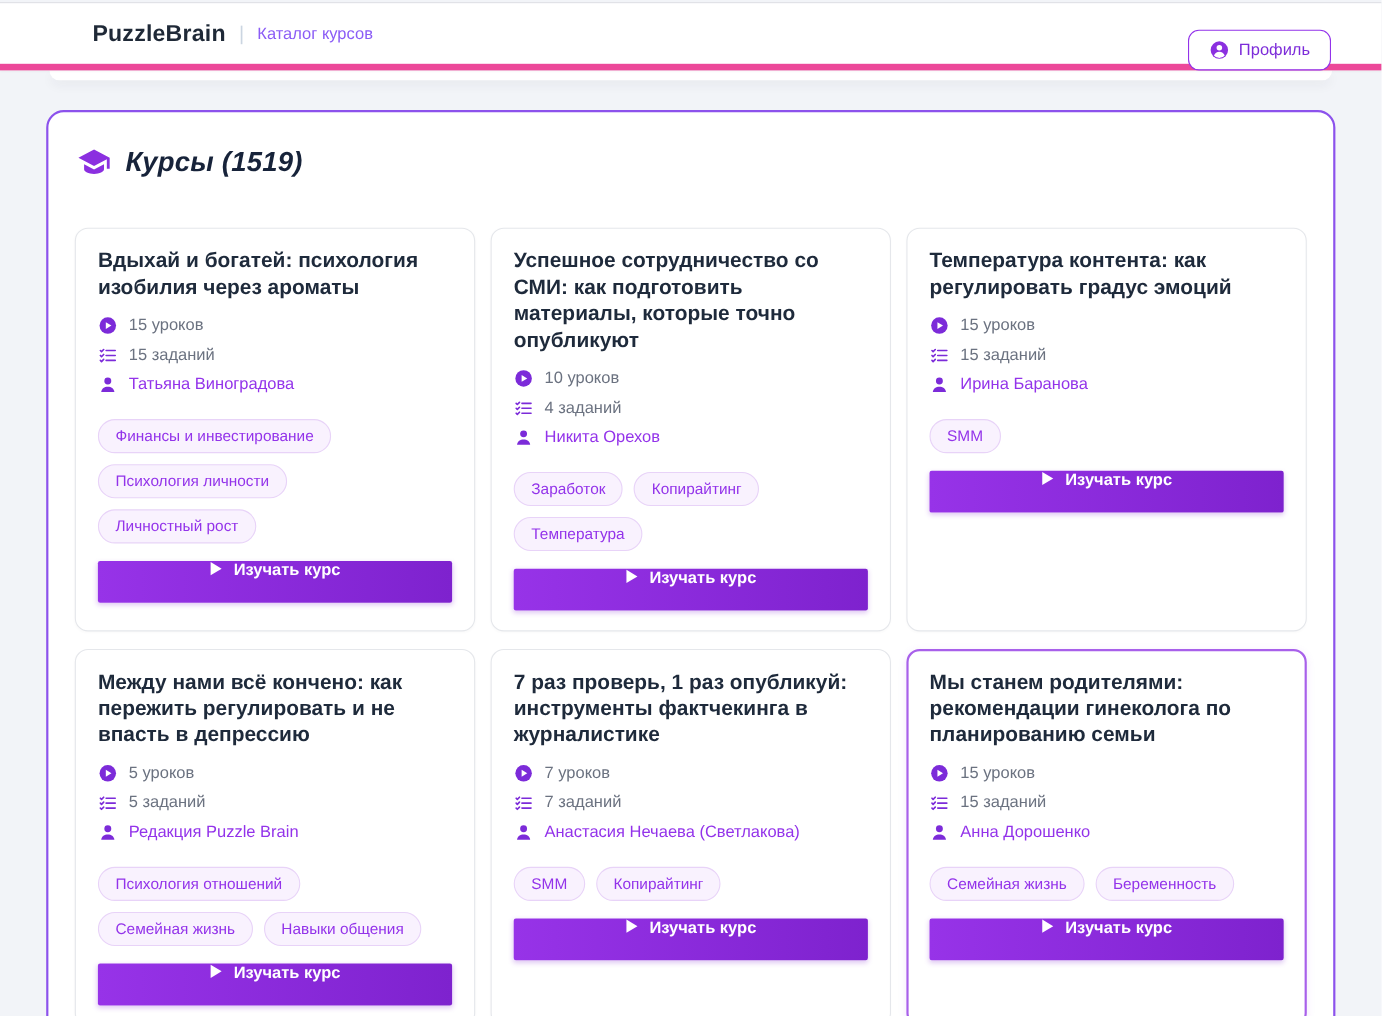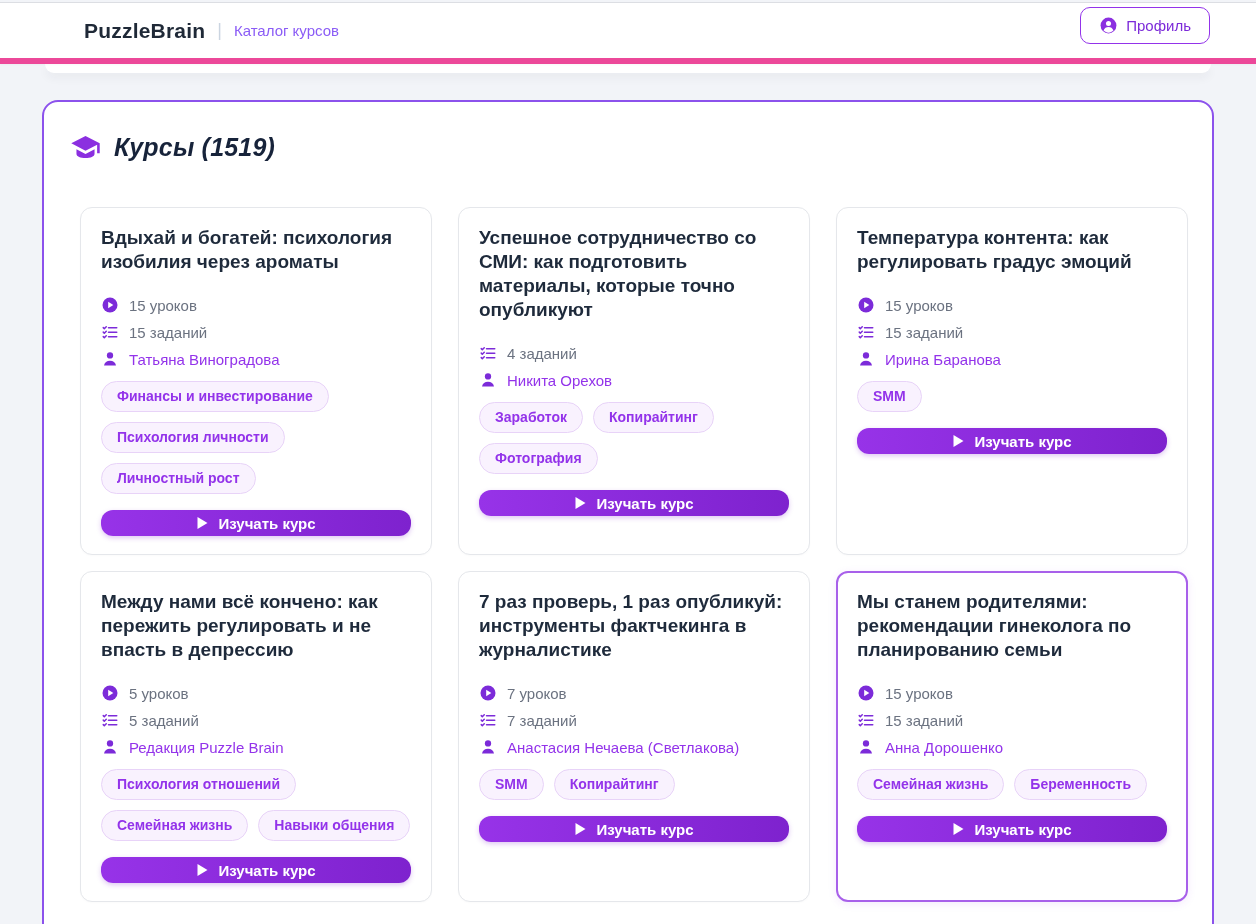--- a/index.html
+++ b/index.html
@@ -19,21 +19,21 @@
     background:#ffffff; border-bottom:6px solid #ec4899;
     display:flex; align-items:center;
     box-shadow:0 1px 2px rgba(15,23,42,.03);
     z-index:5;
   }
   .brand-wrap { display:flex; align-items:center; margin-left:84px; gap:12px; }
   .brand { font-size:21px; font-weight:bold; color:#1f2937; letter-spacing:.2px; }
   .brand-sep { color:#cbd5e1; font-size:18px; font-weight:300; }
   .brand-sub { color:#8b5cf6; font-size:15px; }
   .profile-btn {
-    position:absolute; right:46px; top:4px;
+    position:absolute; right:46px; top:24px;
     height:37px; padding:0 18px;
     display:flex; align-items:center; gap:8px;
     background:#fff; border:1.5px solid #9333ea; border-radius:10px;
     color:#7c2bd9; font-size:15px; font-weight:500;
     font-family:inherit; cursor:pointer;
   }
   .profile-btn svg { display:block; }
 
   
   .scroll-strip {
@@ -55,50 +55,49 @@
   
   .grid {
     display:grid; grid-template-columns:repeat(3,1fr);
     gap:16px 14px; align-items:stretch;
   }
   .card {
     background:#fff; border:1px solid #e5e7eb; border-radius:12px;
     padding:18px 20px; display:flex; flex-direction:column; align-items:stretch;
     box-shadow:0 1px 2px rgba(15,23,42,.02);
     cursor:pointer;
-    margin-left:12px;
   }
   .card.highlighted { border:2px solid #a860ea; padding:17px 19px; box-shadow:0 2px 8px rgba(147,51,234,.10); }
   .card:nth-child(-n+3)            { min-height:289px; }
   .card:nth-child(n+4):nth-child(-n+6){ min-height:310px; }
   .card:nth-child(n+7)             { min-height:300px; }
 
   .card-title {
     font-size:19px; line-height:24px; font-weight:bold; color:#1e2a3b;
     margin-bottom:13px;
   }
-  .meta-row { display:flex; align-items:flex-end; gap:10px; min-height:27px; }
+  .meta-row { display:flex; align-items:flex-start; gap:10px; min-height:27px; }
   .meta-row svg { flex:0 0 auto; display:block; }
   .meta-text { font-size:15px; color:#6b7280; }
   .meta-row.author .meta-text { color:#9333ea; }
 
   .tags { display:flex; flex-wrap:wrap; gap:10px; margin-top:13px; }
   .tag {
     display:inline-block; padding:6px 15px; border-radius:999px;
     background:#f9f2fe; border:1px solid #e8d3f8;
-    color:#9333ea; font-size:14px; font-weight:700; line-height:17px;
+    color:#9333ea; font-size:14px; font-weight:400; line-height:17px;
     white-space:nowrap;
   }
 
   .cta {
-    margin-top:16px; height:26px; width:100%;
-    border:none; border-radius:12px;
+    margin-top:16px; height:38px; width:100%;
+    border:none; border-radius:2px;
     background:linear-gradient(90deg,#9733e8,#7e22ce);
     color:#ffffff; font-size:15px; font-weight:bold; font-family:inherit;
-    display:flex; align-items:center; justify-content:center; gap:9px;
+    display:flex; justify-content:center; gap:9px;
     cursor:pointer; box-shadow:0 2px 5px rgba(126,34,206,.25);
   }
   .cta svg { display:block; }
 </style>
 </head>
 <body>
 
 <div class="top-hairline"></div>
 
 <header class="header">
@@ -178,20 +177,29 @@
         </svg>
       </span>
       <span>Изучать курс</span>
     </button>
   </article>
 
   <article class="card">
     <h3 class="card-title">Успешное сотрудничество со СМИ: как подготовить материалы, которые точно опубликуют</h3>
     <div class="meta-row">
       <span>
+        <svg width="18" height="18" viewBox="0 0 24 24">
+          <circle cx="12" cy="12" r="10" fill="#7c2bd9"></circle>
+          <path d="M9.6 7.8 16.4 12l-6.8 4.2z" fill="#ffffff"></path>
+        </svg>
+      </span>
+      <span class="meta-text">10 уроков</span>
+    </div>
+    <div class="meta-row">
+      <span>
         <svg width="18" height="18" viewBox="0 0 24 24" fill="none" stroke="#7c2bd9" stroke-width="2" stroke-linecap="round" stroke-linejoin="round">
           <path d="M3 6.2 4.4 7.6 7 5"></path>
               <line x1="10" y1="6.2" x2="21" y2="6.2"></line>
           <path d="M3 12.2 4.4 13.6 7 11"></path>
               <line x1="10" y1="12.2" x2="21" y2="12.2"></line>
           <path d="M3 18.2 4.4 19.6 7 17"></path>
               <line x1="10" y1="18.2" x2="21" y2="18.2"></line>
         </svg>
       </span>
       <span class="meta-text">4 заданий</span>
@@ -201,21 +209,21 @@
         <svg width="18" height="18" viewBox="0 0 24 24" fill="#7c2bd9">
           <circle cx="12" cy="7.2" r="4.2"></circle>
           <path d="M4 20.5c.6-4.2 3.8-6.3 8-6.3s7.4 2.1 8 6.3z"></path>
         </svg>
       </span>
       <span class="meta-text">Никита Орехов</span>
     </div>
     <div class="tags">
           <span class="tag">Заработок</span>
           <span class="tag">Копирайтинг</span>
-          <span class="tag">Фотография</span>
+          <span class="tag">Температура</span>
         </div>
     <button class="cta">
       <span>
         <svg width="13" height="14" viewBox="0 0 12 14">
           <path d="M1 1 11 7 1 13z" fill="#ffffff"></path>
         </svg>
       </span>
       <span>Изучать курс</span>
     </button>
   </article>

